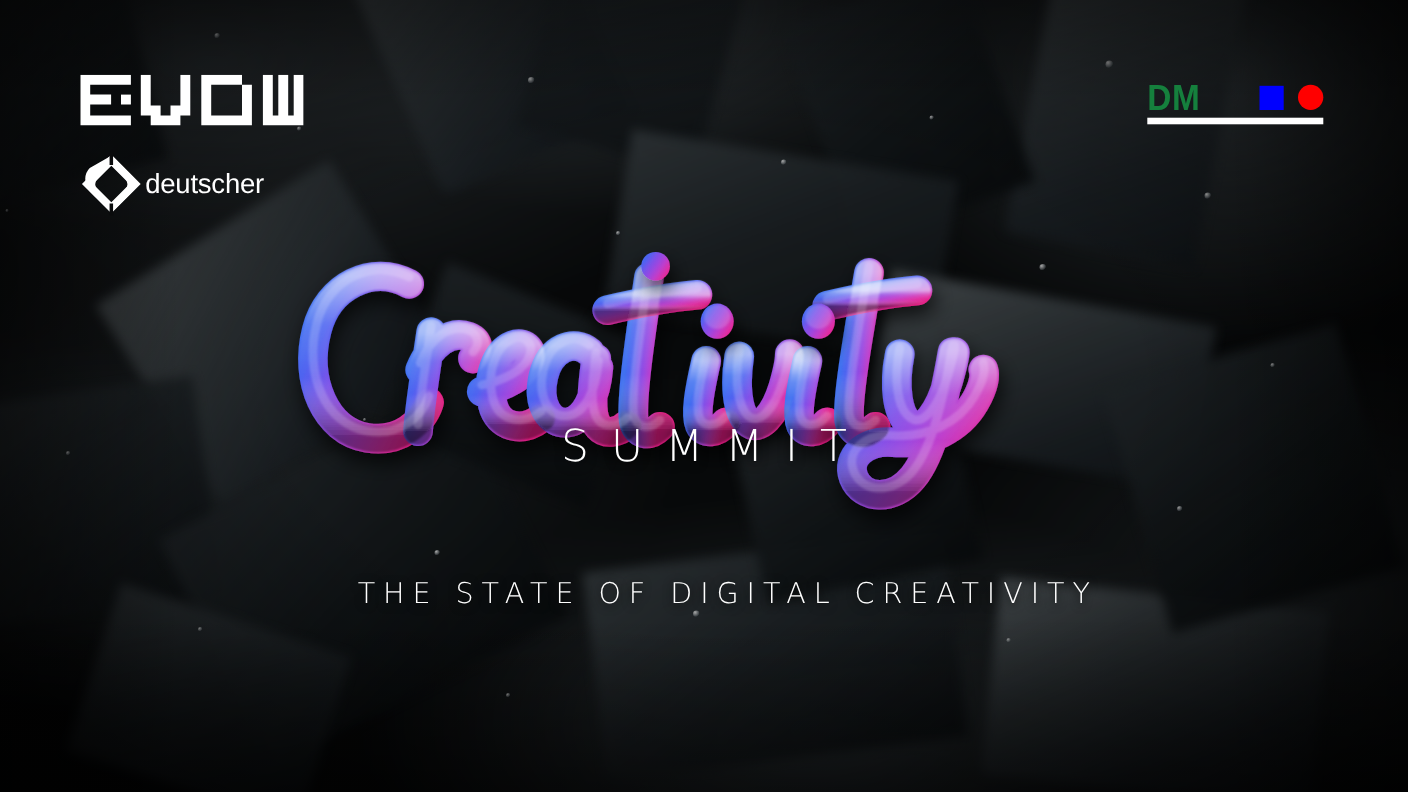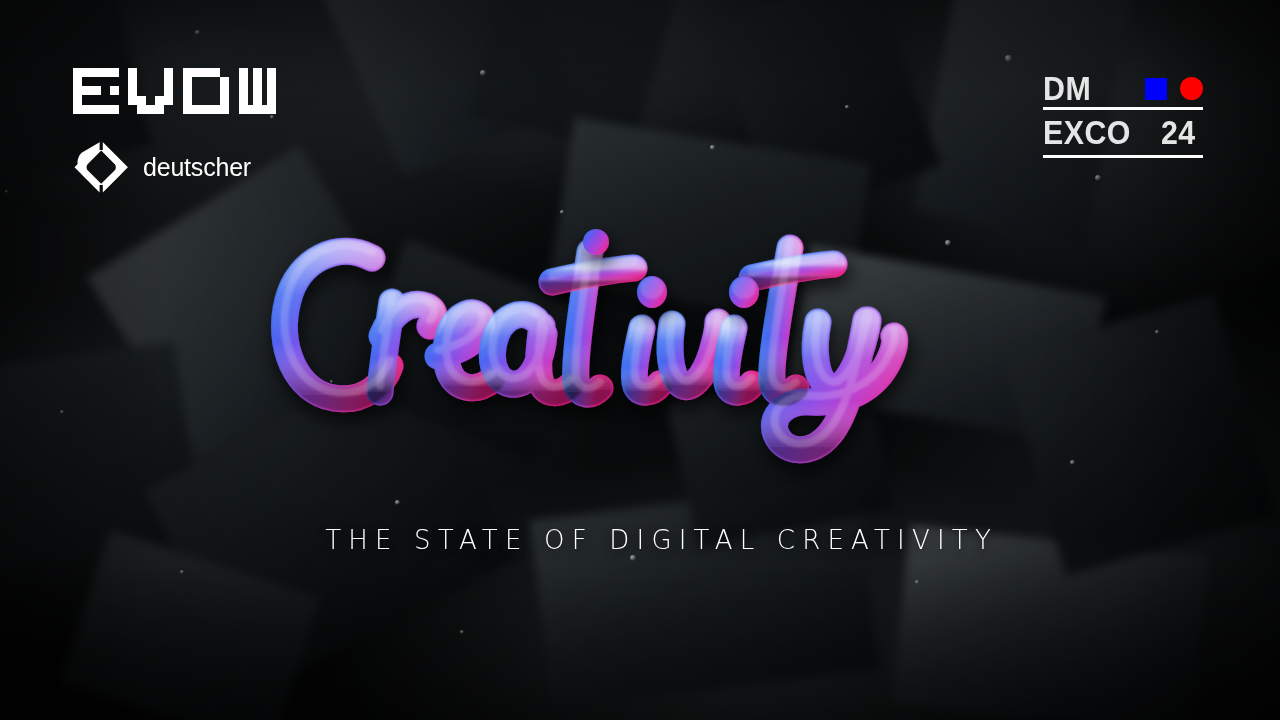--- a/index.html
+++ b/index.html
@@ -68,28 +68,28 @@
       radial-gradient(ellipse 78% 76% at 50% 48%, rgba(0,0,0,0) 36%, rgba(0,0,0,.55) 74%, rgba(0,0,0,.88) 100%),
       linear-gradient(180deg, rgba(0,0,0,.35) 0%, rgba(0,0,0,0) 18%, rgba(0,0,0,0) 74%, rgba(0,0,0,.55) 100%),
       linear-gradient(90deg, rgba(0,0,0,.55) 0%, rgba(0,0,0,0) 16%, rgba(0,0,0,0) 84%, rgba(0,0,0,.50) 100%);
   }
   .darken { position:absolute; inset:0; background:rgba(4,5,6,.30); }
 
   
   .tl-logos { position:absolute; left:73px; top:68px; }
 
   .bvdw { display:block; }
-  .dda  { display:flex; align-items:center; gap:13px; margin-top:25px; }
+  .dda  { display:flex; align-items:center; gap:2px; margin-top:25px; }
   .dda-mark { flex:0 0 auto; }
   .dda-words { line-height:1.0; color:#fff; }
   .dda-l1 { font-size:25px; font-weight:400; letter-spacing:-.2px; }
   .dda-l2 { font-size:25px; font-weight:700; letter-spacing:-.2px; margin-top:2px; }
 
   
-  .dmexco { position:absolute; right:77px; top:70px; width:160px; color:#e5e5e5; }
+  .dmexco { position:absolute; right:77px; top:70px; width:160px; color:#15803d; }
   .dm-row { display:flex; align-items:center; justify-content:space-between; height:37px; }
   .dm-word {
     font-family:"Liberation Sans Narrow","Liberation Sans", sans-serif;
     font-size:33px; font-weight:700; letter-spacing:.5px;
     transform:scaleX(.92); transform-origin:left center;
     line-height:1;
   }
   .dm-shapes { display:flex; align-items:center; gap:13px; }
   .sq { width:22px; height:22px; }
   .ci { width:23px; height:23px; border-radius:50%; }
@@ -235,24 +235,20 @@
 
   <div class="dmexco">
     <div class="dm-row">
       <div class="dm-word">DM</div>
       <div class="dm-shapes">
         <div class="sq" style="background:#0000ff"></div>
         <div class="ci" style="background:#ff0000"></div>
       </div>
     </div>
     <div class="dm-rule"></div>
-    <div class="dm-row2">
-      <div class="ex-word">EXCO</div>
-      <div class="ex-year">24</div>
-    </div>
     <div class="dm-rule"></div>
   </div>
 
   <div class="creativity-wrap">
     <svg class="creativity-svg" viewBox="0 0 760 290">
       <defs>
         <linearGradient id="gc" x1="0" y1="0.15" x2="1" y2="0.85">
           <stop offset="0.00" stop-color="#3f6ff0"></stop>
           <stop offset="0.16" stop-color="#4f62f0"></stop>
           <stop offset="0.33" stop-color="#7a52ea"></stop>
@@ -322,16 +318,17 @@
       <g filter="url(#dropsh)">
         <ellipse cx="392" cy="96" rx="15" ry="16" fill="url(#gc)"></ellipse>
         <ellipse cx="484" cy="96" rx="15" ry="16" fill="url(#gc)"></ellipse>
         <ellipse cx="336" cy="46" rx="13" ry="13" fill="url(#gc)"></ellipse>
       </g>
       <ellipse cx="392" cy="92" rx="12" ry="11" fill="#ffffff" opacity="0.16" filter="url(#soft)"></ellipse>
       <ellipse cx="484" cy="92" rx="12" ry="11" fill="#ffffff" opacity="0.16" filter="url(#soft)"></ellipse>
     </svg>
   </div>
 
+  <div class="summit">SUMMIT</div>
 
   <div class="headline">THE STATE OF DIGITAL CREATIVITY</div>
 
 </div>
 
 </body></html>

